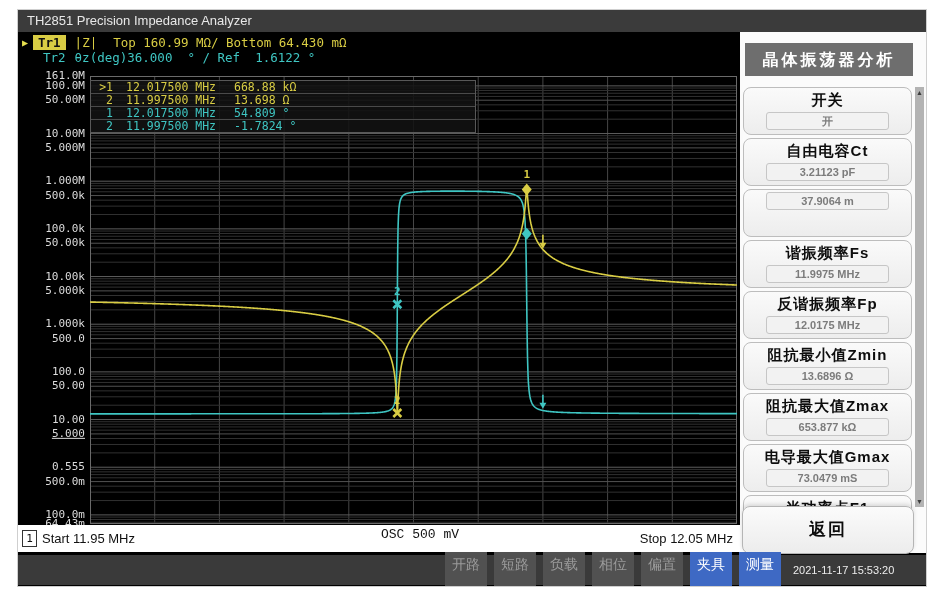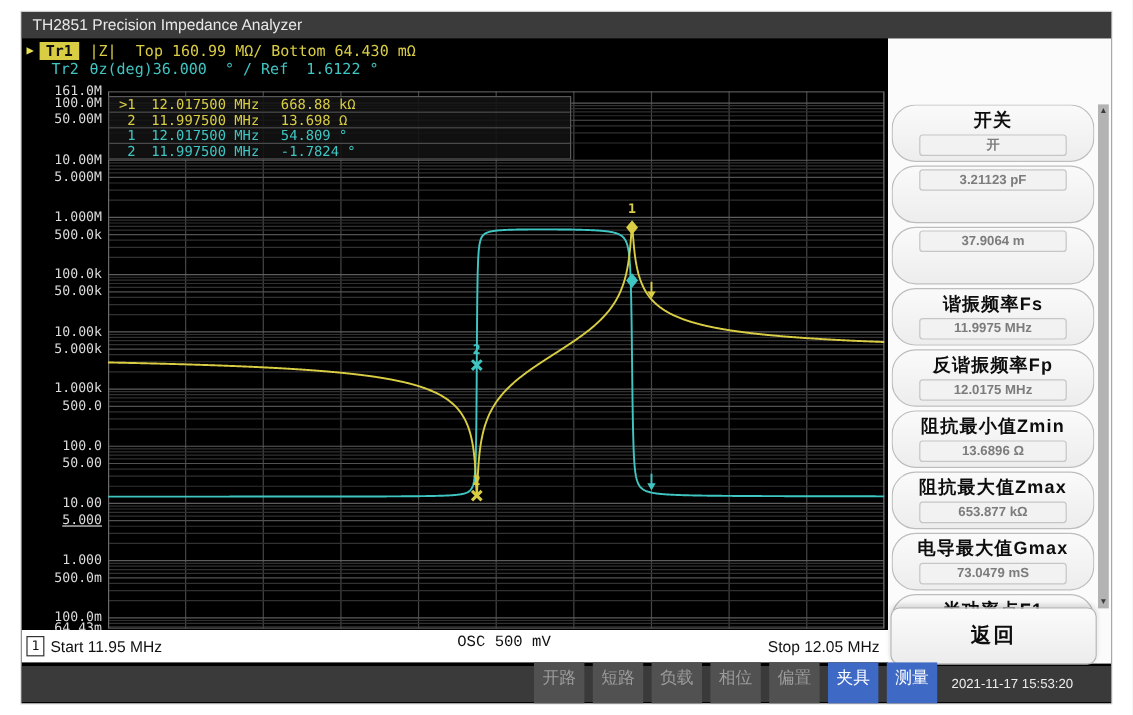--- a/index.html
+++ b/index.html
@@ -32,21 +32,21 @@
   
   .footer-strip{position:absolute;left:0;top:515px;width:722px;height:27px;background:#ffffff;color:#111;font-size:13px;}
   .chan-box{position:absolute;left:4px;top:5px;width:13px;height:15px;border:1px solid #333;font-family:"DejaVu Sans Mono",monospace;font-size:11px;text-align:center;line-height:15px;}
   .fs-start{position:absolute;left:24px;top:6px;}
   .fs-osc{position:absolute;left:402px;top:2px;transform:translateX(-50%);font-family:Liberation Mono, monospace;}
   .fs-stop{position:absolute;right:7px;top:6px;}
   
   .side-panel{position:absolute;left:722px;top:22px;width:186px;height:521px;background:#fbfbfb;}
   .panel-header{position:absolute;left:5px;right:13px;top:11px;height:33px;background:#6e6e6e;color:#fff;font-size:16px;font-weight:bold;letter-spacing:3px;text-align:center;line-height:33px;}
   #panel-items{position:absolute;left:3px;right:14px;top:55px;bottom:8px;overflow:hidden;}
-  .pitem{height:46px;margin-bottom:3px;border:1px solid #bdbdbd;border-radius:20px;background:linear-gradient(#fafafa,#ededed);text-align:center;}
+  .pitem{height:46px;margin-bottom:3px;border:1px solid #bdbdbd;border-radius:8px;background:linear-gradient(#fafafa,#ededed);text-align:center;}
   .pitem .plabel{font-size:15px;font-weight:bold;color:#0d0d0d;margin-top:3px;letter-spacing:1px;}
   .pitem .pvalue{margin:2px auto 0;width:72%;height:16px;line-height:16px;background:#f2f2f2;border:1px solid #c6c6c6;border-radius:3px;font-size:11px;font-weight:bold;color:#7c7c7c;}
   .scroll-track{position:absolute;right:2px;top:55px;width:9px;height:420px;background:#b3b3b3;}
   .scroll-up,.scroll-down{position:absolute;left:0;width:9px;text-align:center;font-size:7px;color:#3c3c3c;}
   .scroll-up{top:2px;} .scroll-down{bottom:2px;}
   .back-btn{position:absolute;left:2px;right:12px;top:474px;height:46px;border:1px solid #b5b5b5;border-radius:8px;background:linear-gradient(#fbfbfb,#ececec);box-shadow:0 -2px 4px rgba(0,0,0,0.12);font-size:17px;font-weight:bold;color:#0d0d0d;text-align:center;line-height:46px;letter-spacing:2px;}
   
   .bottom-bar{position:absolute;left:0;top:545px;width:908px;height:30px;background:#3a3a3a;display:flex;align-items:center;justify-content:flex-end;}
   #bottom-buttons{display:flex;gap:7px;}
   .bbtn{width:42px;height:36px;line-height:24px;text-align:center;font-size:14px;background:#515151;color:#9b9b9b;}
@@ -83,21 +83,21 @@
       <div class="ylab" style="top: 218.873px;">100.0k</div>
       <div class="ylab" style="top: 233.223px;">50.00k</div>
       <div class="ylab" style="top: 266.544px;">10.00k</div>
       <div class="ylab" style="top: 280.894px;">5.000k</div>
       <div class="ylab" style="top: 314.215px;">1.000k</div>
       <div class="ylab" style="top: 328.565px;">500.0</div>
       <div class="ylab" style="top: 361.886px;">100.0</div>
       <div class="ylab" style="top: 376.236px;">50.00</div>
       <div class="ylab" style="top: 409.557px;">10.00</div>
       <div class="ylab" style="top: 423.907px; text-decoration: underline;">5.000</div>
-      <div class="ylab" style="top: 457.228px;">1.000</div>
+      <div class="ylab" style="top: 457.228px;">0.555</div>
       <div class="ylab" style="top: 471.578px;">500.0m</div>
       <div class="ylab" style="top: 504.899px;">100.0m</div>
       <div class="ylab" style="top: 514px;">64.43m</div>
     </div>
 
   <div id="plot">
     <svg id="plot-svg" width="647" height="448" xmlns="http://www.w3.org/2000/svg">
         <line x1="0.0" y1="0" x2="0.0" y2="448" stroke="#787878" stroke-width="1"></line>
         <line x1="64.7" y1="0" x2="64.7" y2="448" stroke="#464646" stroke-width="1"></line>
         <line x1="129.4" y1="0" x2="129.4" y2="448" stroke="#464646" stroke-width="1"></line>
@@ -219,26 +219,28 @@
     </div>
 
   <div class="footer-strip">
     <span class="chan-box">1</span>
     <span class="fs-start">Start  11.95 MHz</span>
     <span class="fs-osc">OSC 500 mV</span>
     <span class="fs-stop">Stop  12.05 MHz</span>
   </div>
 
   <div class="side-panel">
+    <div class="panel-header">晶体振荡器分析</div>
     <div id="panel-items">
         <div class="pitem">
           <div class="plabel">开关</div>
           <div class="pvalue">开</div>
         </div>
         <div class="pitem">
+          <div class="plabel">自由电容Ct</div>
           <div class="pvalue">3.21123 pF</div>
         </div>
         <div class="pitem">
           <div class="pvalue">37.9064 m</div>
         </div>
         <div class="pitem">
           <div class="plabel">谐振频率Fs</div>
           <div class="pvalue">11.9975 MHz</div>
         </div>
         <div class="pitem">

